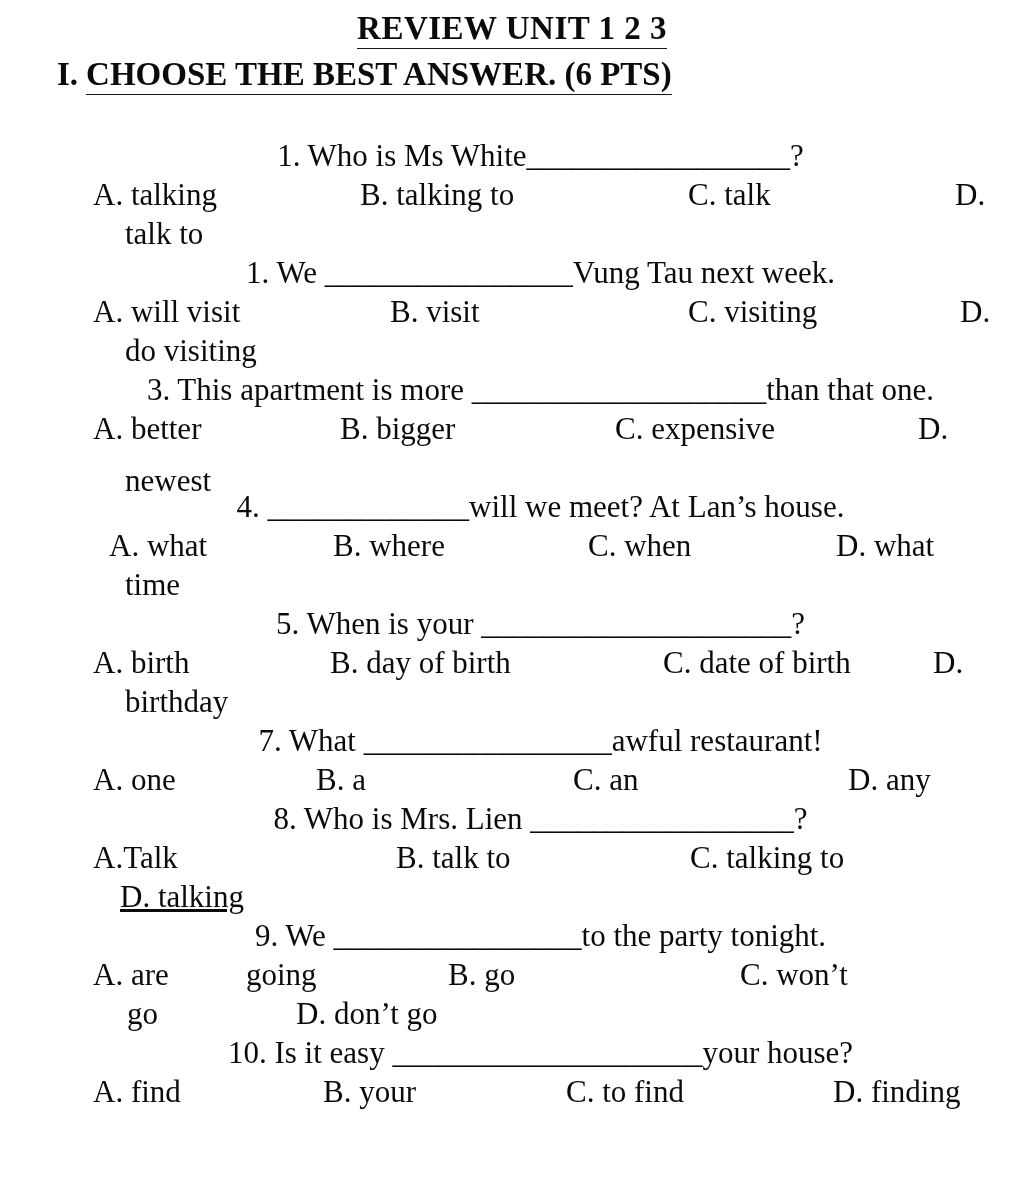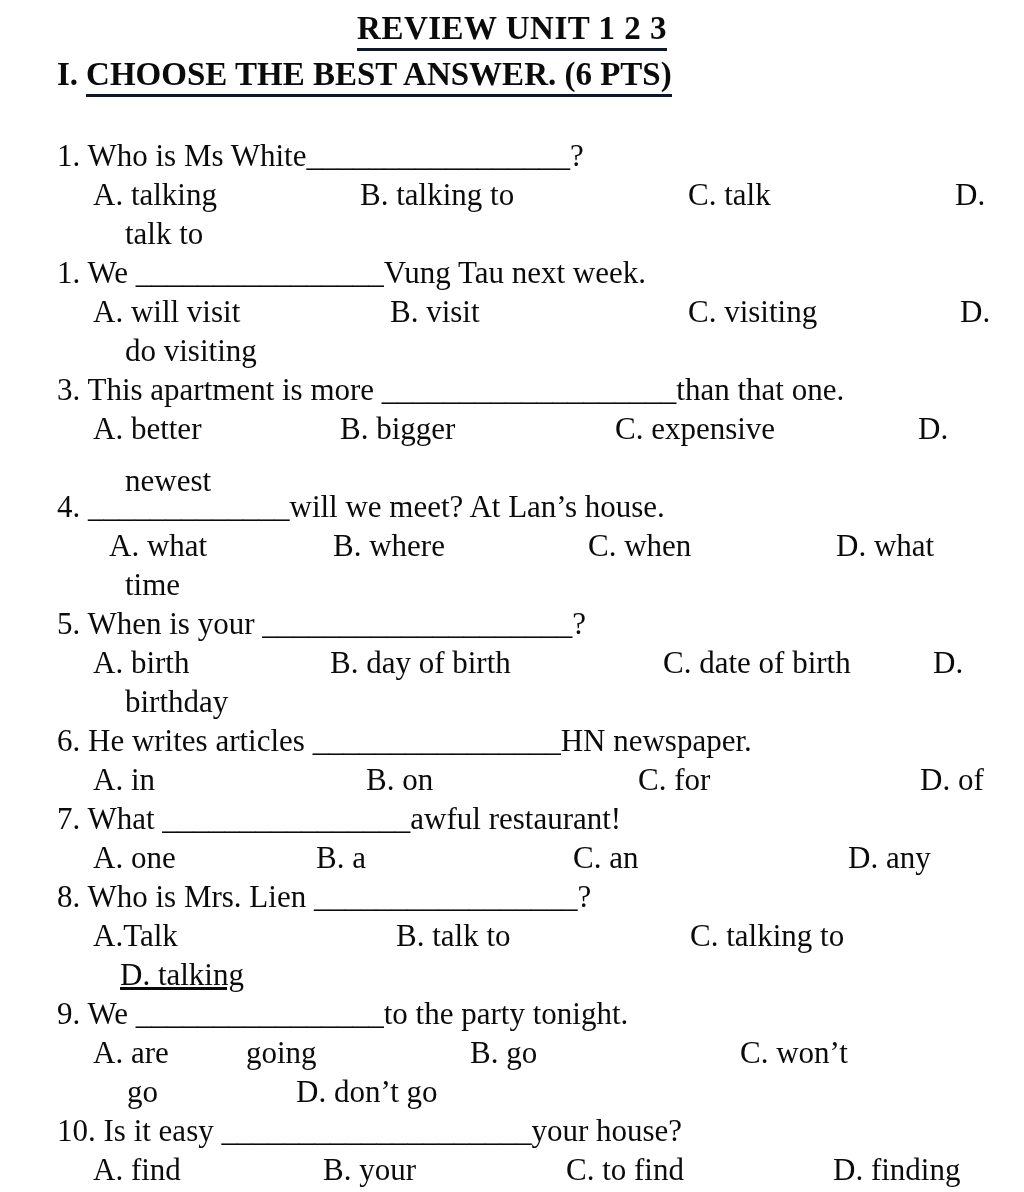--- a/index.html
+++ b/index.html
@@ -10,31 +10,31 @@
     font-family:"Liberation Serif", serif;
     overflow:hidden;
   }
   .title-row{
     padding-top:10px;height:40px;
     text-align:center;
     font-size:33px;font-weight:700;
     letter-spacing:0.5px;
   }
   .u{
-    border-bottom:3px solid #0f172a;
+    border-bottom:1px solid #0f172a;
     padding-bottom:2px;
   }
   .section-row{
     margin-top:6px;height:44px;
     padding-left:57px;
     font-size:33px;font-weight:700;
     white-space:nowrap;
   }
   .section-row .numeral{margin-right:8px;}
-  .questions{margin-top:37px;}
+  .questions{margin-top:37px;text-align:center;}
   .line{
     position:relative;
     height:39px;line-height:38px;
     font-size:31px;
     white-space:nowrap;
   }
   .prompt{padding-left:57px;}
   .option{position:absolute;top:0;}
 </style>
 </head>
@@ -105,29 +105,20 @@
           <span class="option" style="left: 93px;">A. birth</span>
           <span class="option" style="left: 330px;">B. day of birth</span>
           <span class="option" style="left: 663px;">C. date of birth</span>
           <span class="option" style="left: 933px;">D.</span>
         </div>
         <div class="line options">
           <span class="option" style="left: 125px;">birthday</span>
         </div>
       </div>
       <div>
-        <div class="line prompt">6. He writes articles ________________HN newspaper.</div>
-        <div class="line options">
-          <span class="option" style="left: 93px;">A. in</span>
-          <span class="option" style="left: 366px;">B. on</span>
-          <span class="option" style="left: 638px;">C. for</span>
-          <span class="option" style="left: 920px;">D. of</span>
-        </div>
-      </div>
-      <div>
         <div class="line prompt">7. What ________________awful restaurant!</div>
         <div class="line options">
           <span class="option" style="left: 93px;">A. one</span>
           <span class="option" style="left: 316px;">B. a</span>
           <span class="option" style="left: 573px;">C. an</span>
           <span class="option" style="left: 848px;">D. any</span>
         </div>
       </div>
       <div>
         <div class="line prompt">8. Who is Mrs. Lien _________________?</div>
@@ -138,21 +129,21 @@
         </div>
         <div class="line options">
           <span class="option" style="left: 120px; text-decoration: underline;">D. talking</span>
         </div>
       </div>
       <div>
         <div class="line prompt">9. We ________________to the party tonight.</div>
         <div class="line options">
           <span class="option" style="left: 93px;">A. are</span>
           <span class="option" style="left: 246px;">going</span>
-          <span class="option" style="left: 470px;">B. go</span>
+          <span class="option" style="left: 448px;">B. go</span>
           <span class="option" style="left: 740px;">C. won’t</span>
         </div>
         <div class="line options">
           <span class="option" style="left: 127px;">go</span>
           <span class="option" style="left: 296px;">D. don’t go</span>
         </div>
       </div>
       <div>
         <div class="line prompt">10. Is it easy ____________________your house?</div>
         <div class="line options">

